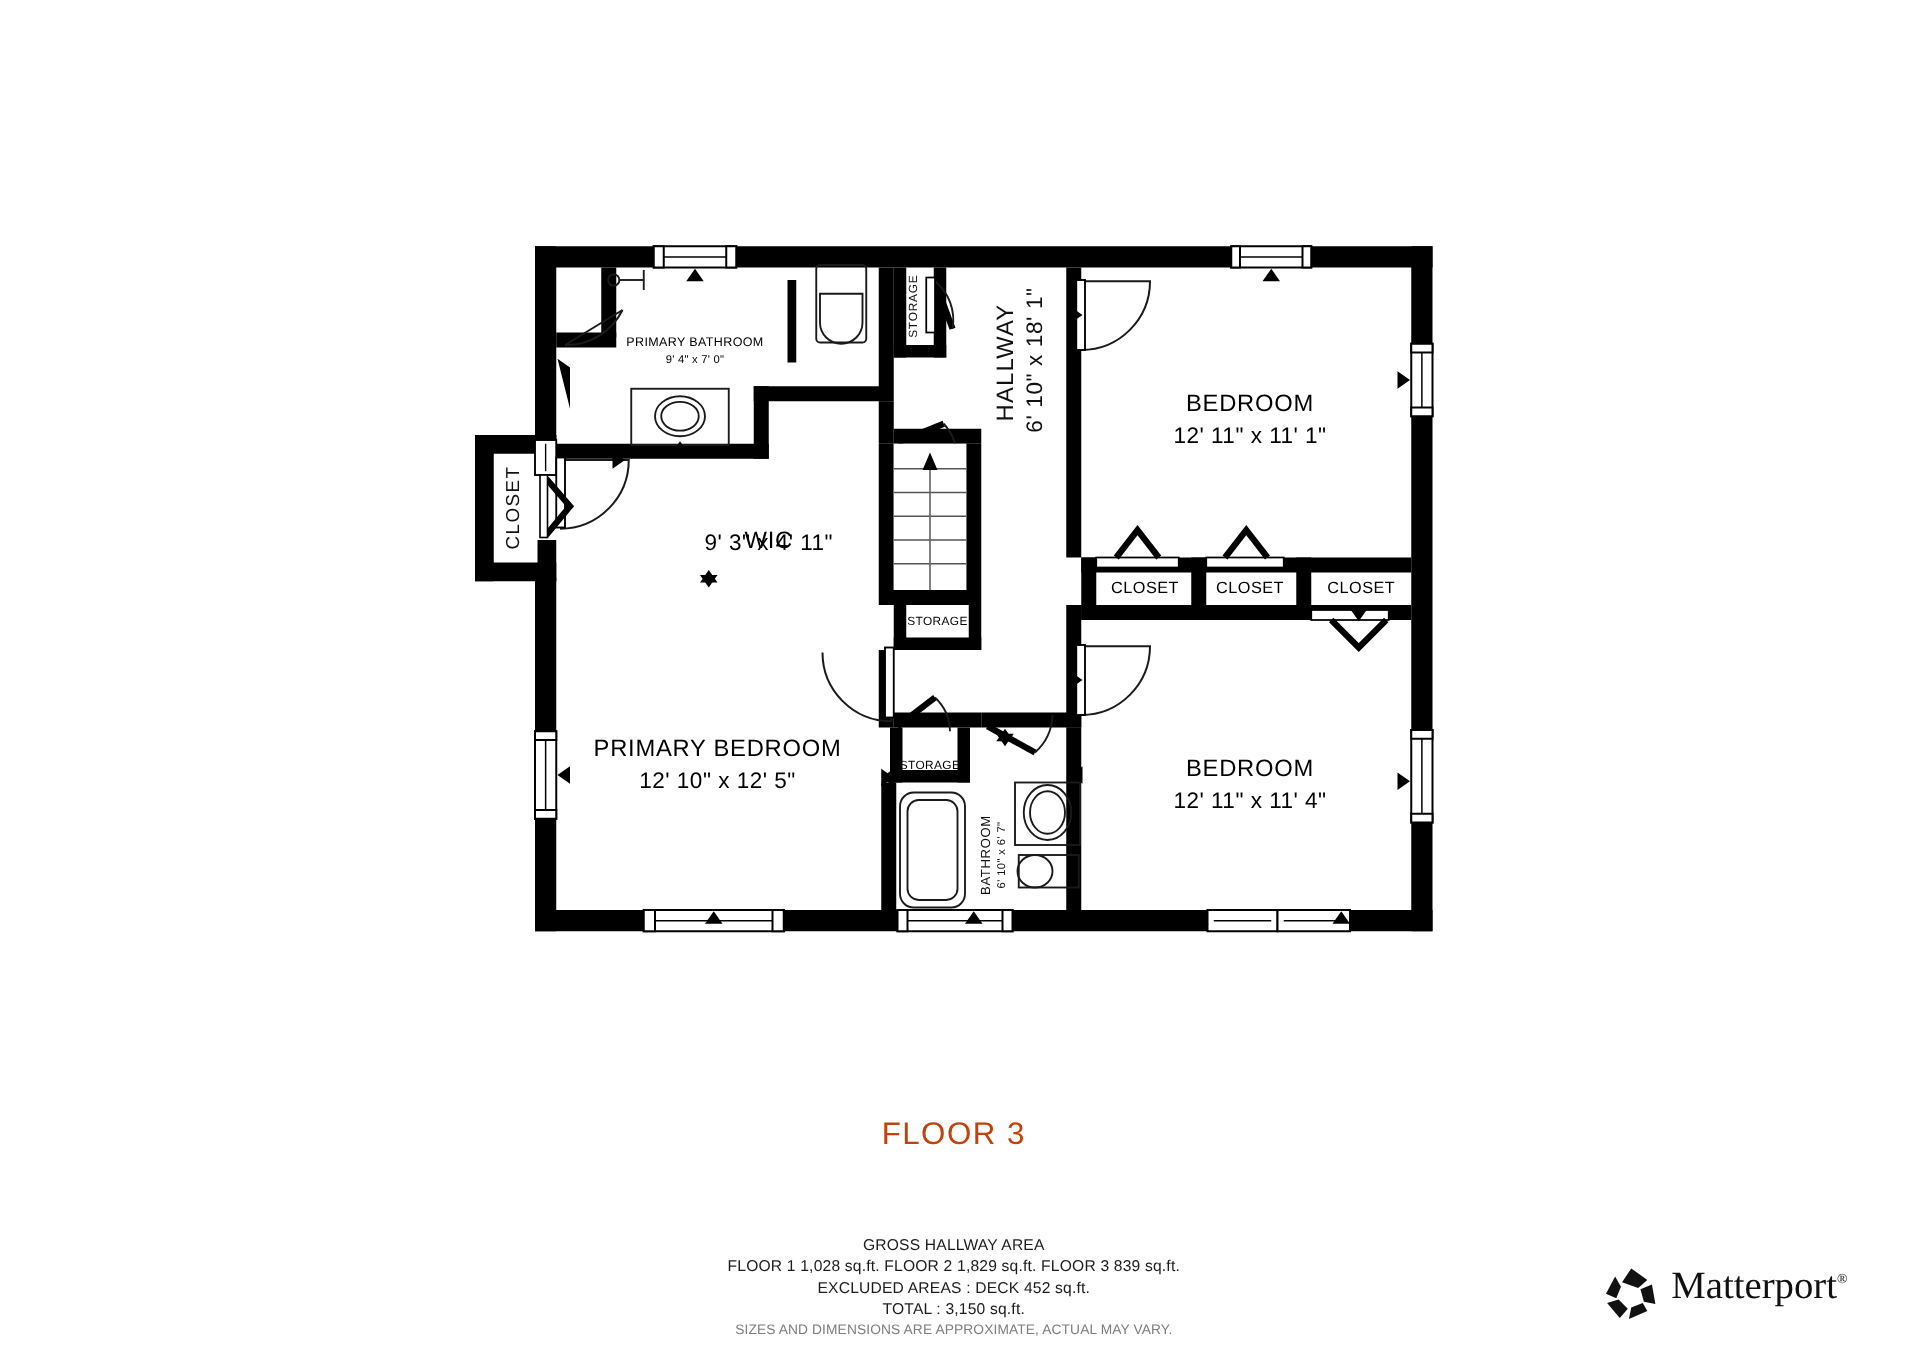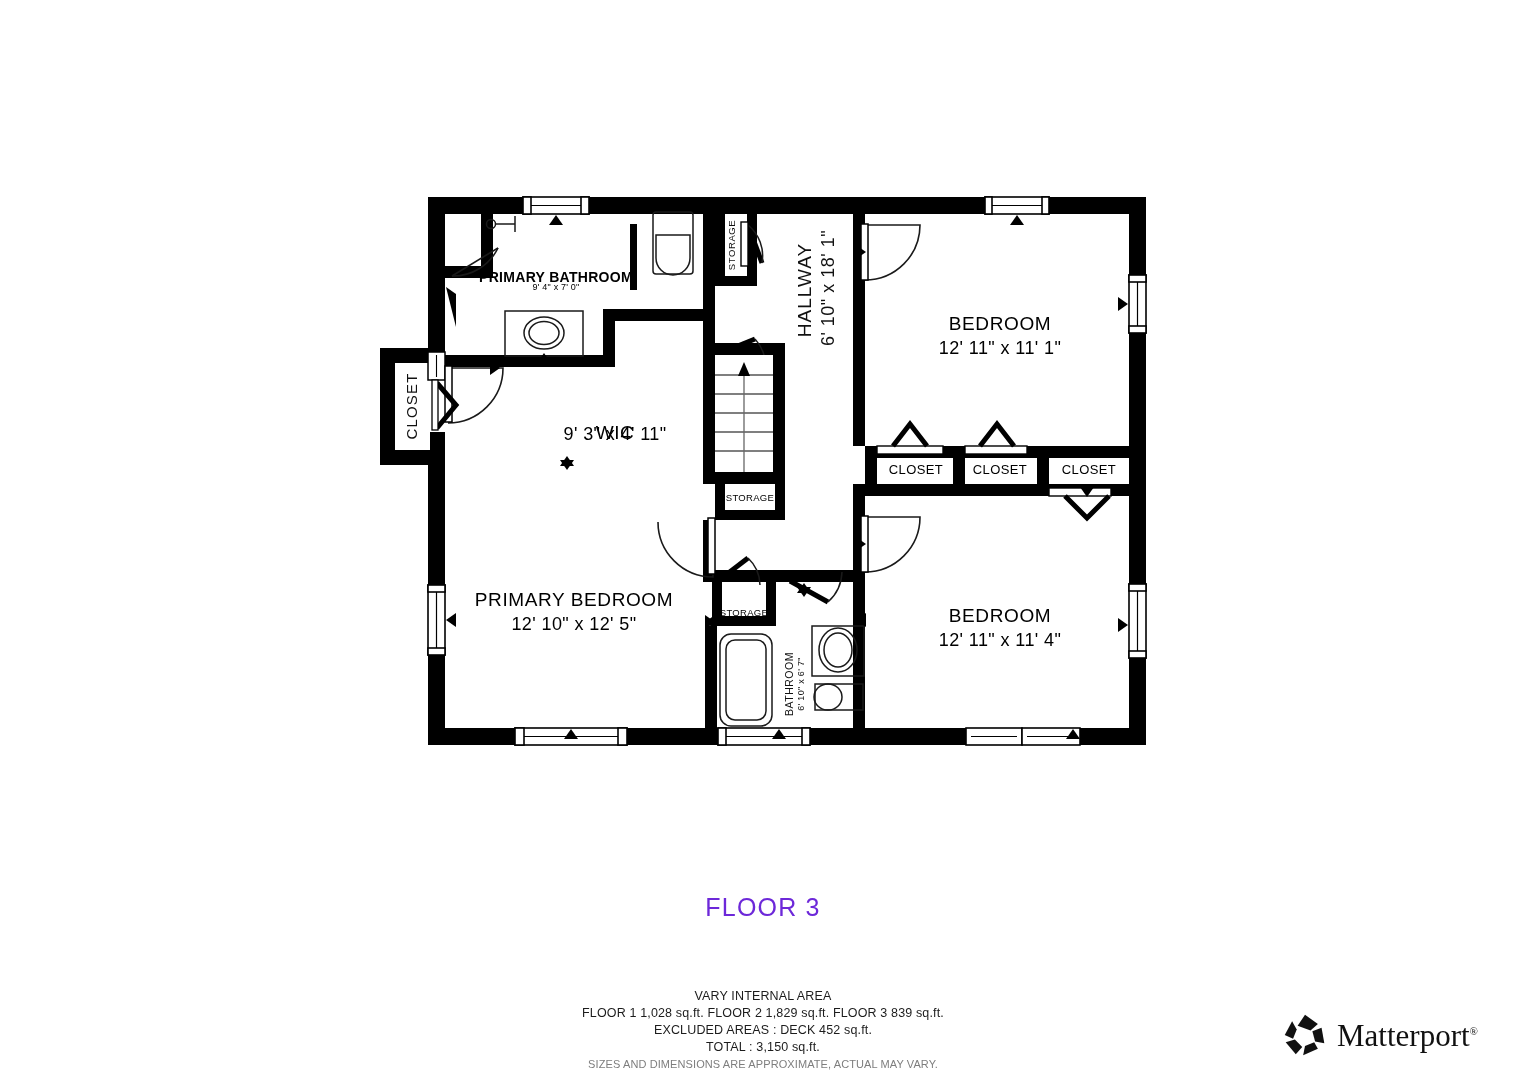--- a/index.html
+++ b/index.html
@@ -13,21 +13,21 @@
 
   
   .room-name{
     font-size:19px;letter-spacing:.6px;text-align:center;
     transform:translateX(-50%);color:#000;
   }
   .room-dim{
     font-size:18px;letter-spacing:.4px;text-align:center;
     transform:translateX(-50%);color:#000;
   }
-  .room-name.small{font-size:14px;letter-spacing:.3px;font-weight:bold;}
+  .room-name.small{font-size:10px;letter-spacing:.3px;}
   .room-dim.small{font-size:9px;letter-spacing:.2px;}
   .closet-label{
     font-size:13px;letter-spacing:.4px;text-align:center;
     transform:translateX(-50%);color:#000;
   }
   .storage-label{
     font-size:9.5px;letter-spacing:.3px;text-align:center;
     transform:translateX(-50%);color:#000;
   }
   
@@ -55,33 +55,33 @@
     transform:translate(-50%,-50%) rotate(-90deg);
   }
   .vert-bath-dim{
     font-size:9px;letter-spacing:.3px;
     transform:translate(-50%,-50%) rotate(-90deg);
   }
 
   
   #floor-title{
     position:absolute;left:763px;top:893px;transform:translateX(-50%);
-    font-size:25px;letter-spacing:1.2px;color:#6d28d9;
+    font-size:25px;letter-spacing:1.2px;color:#c2410c;
   }
   #area-block{
     position:absolute;left:763px;top:988px;transform:translateX(-50%);
     text-align:center;line-height:17px;
   }
   #area-block div{font-size:12.5px;letter-spacing:.15px;color:#1c1c1c;white-space:nowrap;}
   #area-block .disclaimer{font-size:11px;color:#7e7e7e;letter-spacing:.1px;}
 
   
   #logo{
     position:absolute;left:1282px;top:1012px;
-    display:flex;align-items:center;gap:9px;
+    display:flex;gap:9px;
   }
   #logo .wordmark{
     font-family:"Liberation Serif", serif;
     font-size:31px;color:#111;letter-spacing:0px;line-height:1;
     position:relative;
   }
   #logo .reg{
     font-family:"Liberation Serif", serif;
     font-size:11px;vertical-align:super;
   }
@@ -369,21 +369,21 @@
 <div class="txt closet-label" style="left:1000px;top:462px;">CLOSET</div>
 <div class="txt closet-label" style="left:1089px;top:462px;">CLOSET</div>
 
 <div class="txt vert vert-storage" style="left:731px;top:245px;">STORAGE</div>
 <div class="txt storage-label" style="left:750px;top:492px;">STORAGE</div>
 <div class="txt storage-label" style="left:744px;top:607px;">STORAGE</div>
 
 <div id="floor-title">FLOOR 3</div>
 
 <div id="area-block">
-  <div>VARY INTERNAL AREA</div>
+  <div>GROSS HALLWAY AREA</div>
   <div>FLOOR 1 1,028 sq.ft.   FLOOR 2 1,829 sq.ft.   FLOOR 3 839 sq.ft.</div>
   <div>EXCLUDED AREAS :  DECK 452 sq.ft.</div>
   <div>TOTAL :  3,150 sq.ft.</div>
   <div class="disclaimer">SIZES AND DIMENSIONS ARE APPROXIMATE, ACTUAL MAY VARY.</div>
 </div>
 
 <div id="logo">
   <svg width="46" height="46" viewBox="0 0 100 100">
     <g fill="#111111">
       <path d="M50 6 L78 26 L62 40 L34 30 Z"></path>

